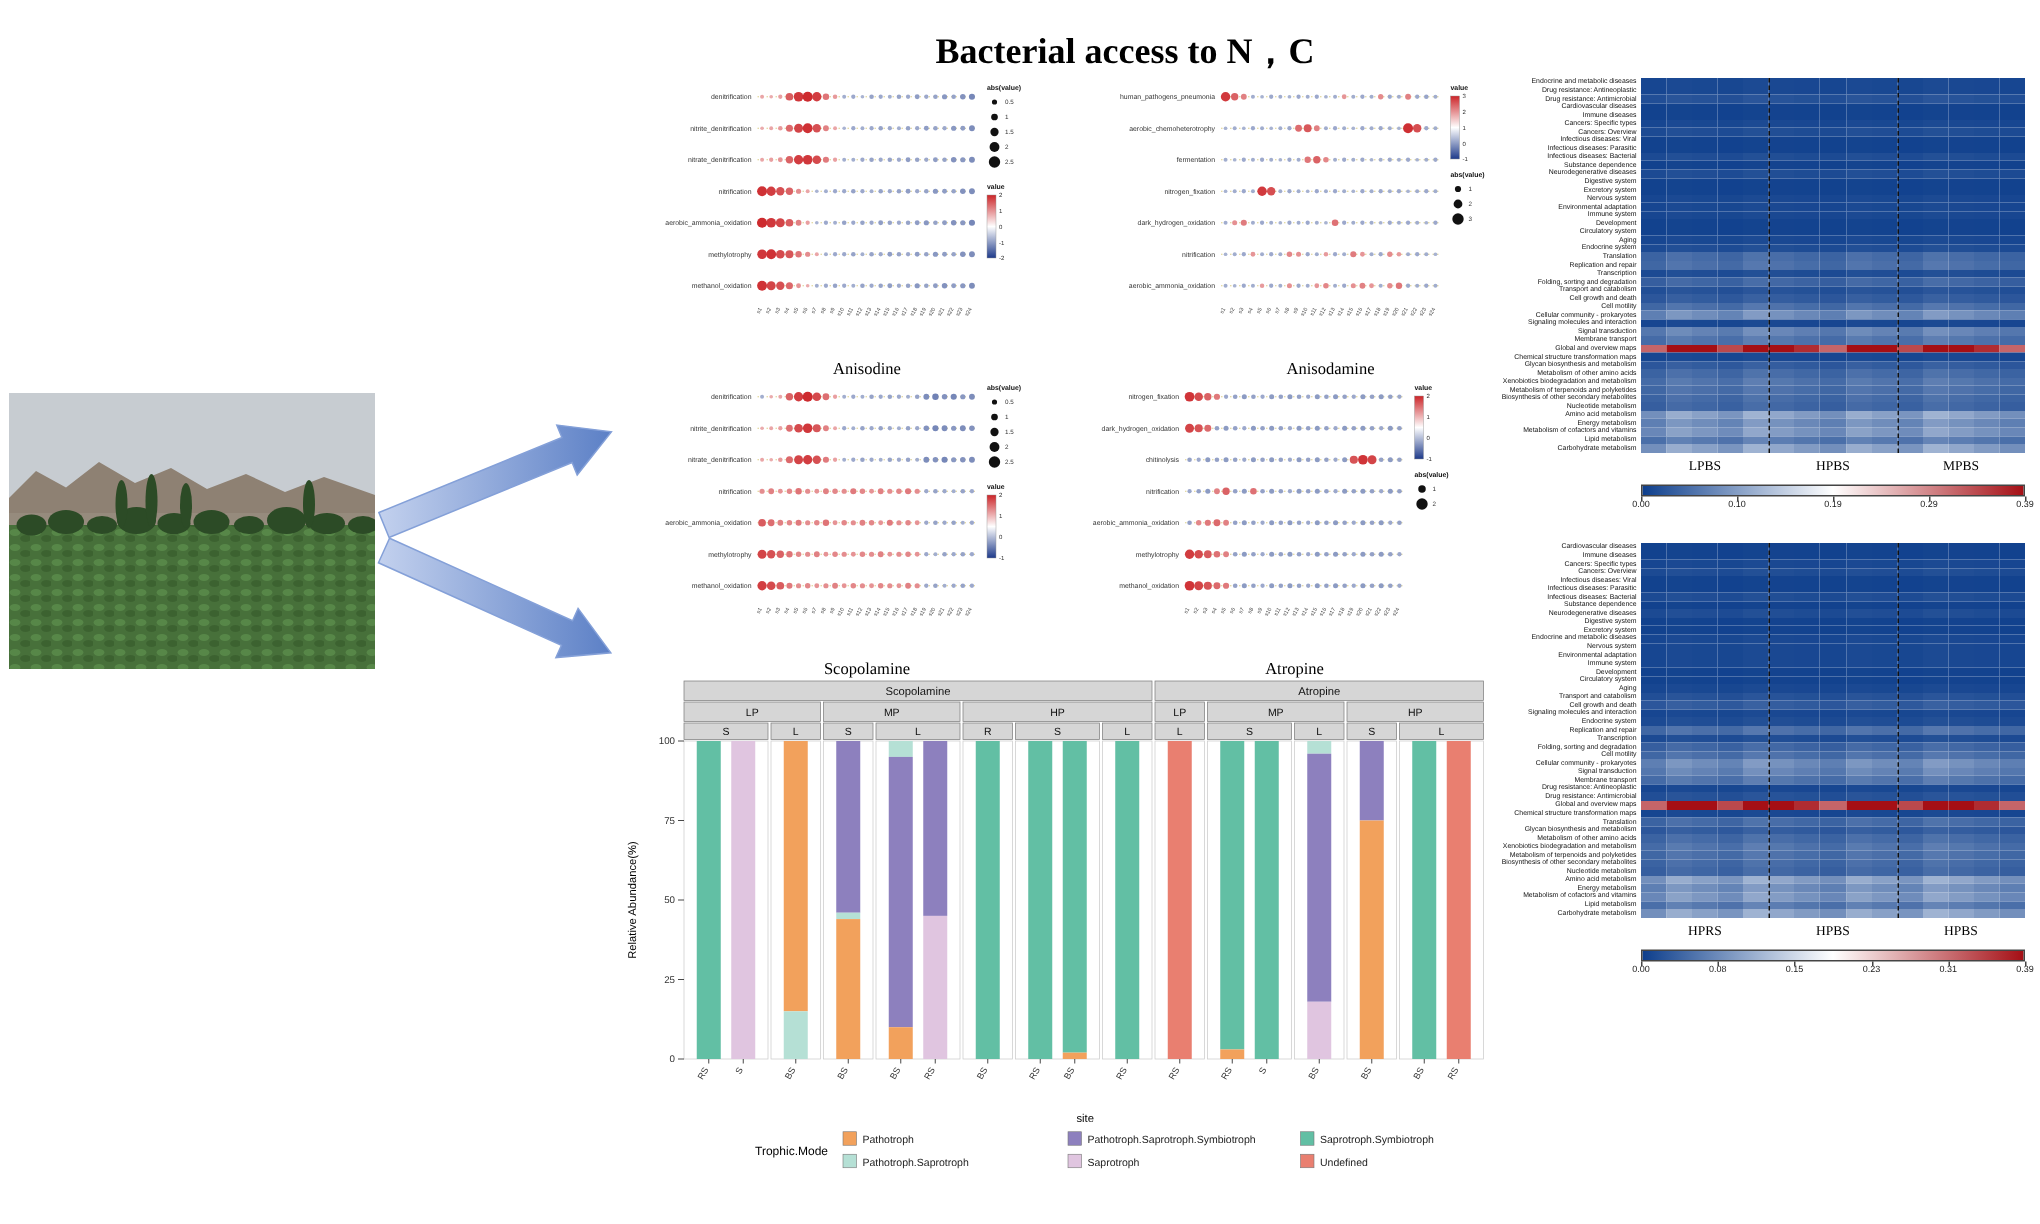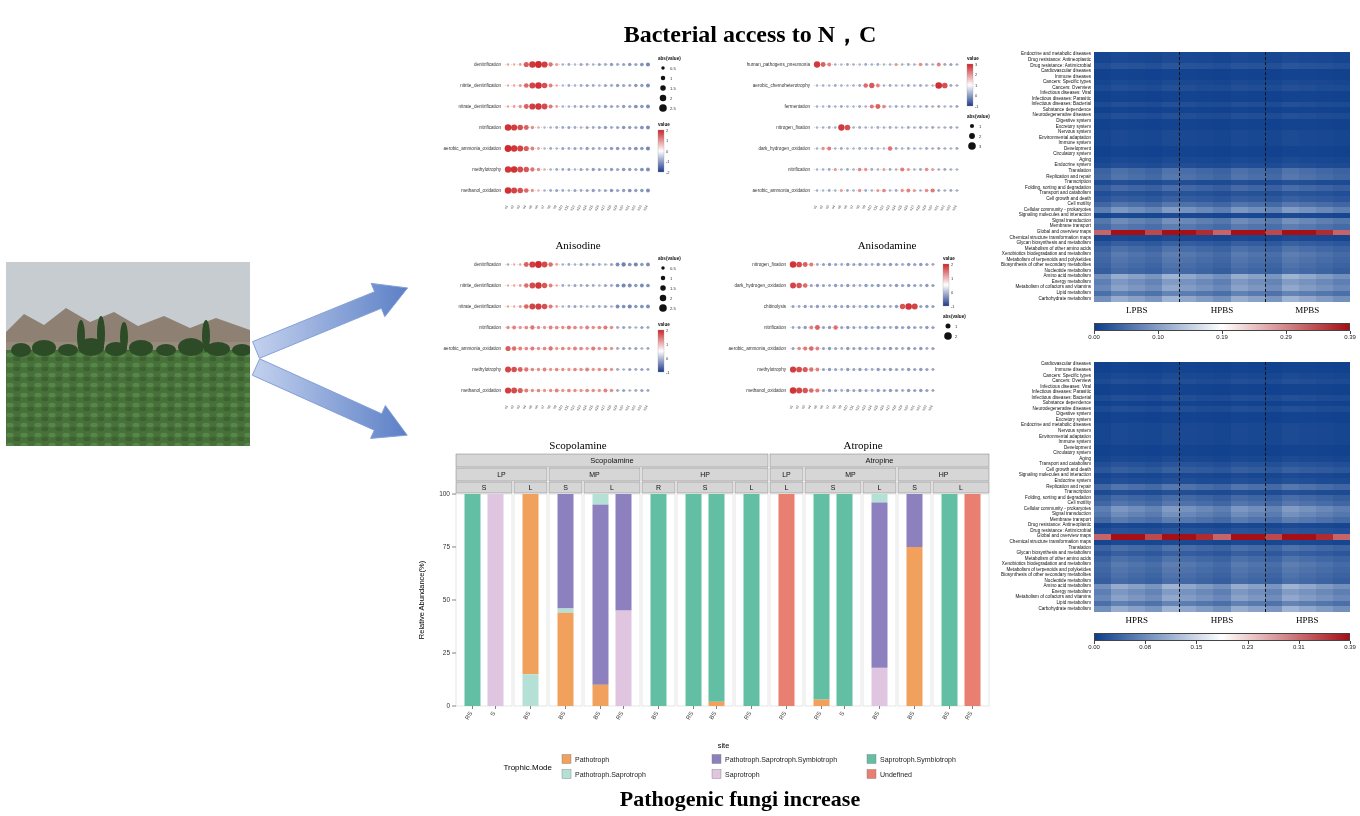--- a/index.html
+++ b/index.html
@@ -1146,21 +1146,20 @@
         <rect x="300" y="302.5" width="9" height="9" fill="#8D80BE" stroke="#777" stroke-width="0.4"></rect>
         <text x="313" y="310" font-size="7" fill="#222">Pathotroph.Saprotroph.Symbiotroph</text>
         <rect x="300" y="317.5" width="9" height="9" fill="#E0C5E0" stroke="#777" stroke-width="0.4"></rect>
         <text x="313" y="325" font-size="7" fill="#222">Saprotroph</text>
         <rect x="455" y="302.5" width="9" height="9" fill="#62BFA4" stroke="#777" stroke-width="0.4"></rect>
         <text x="468" y="310" font-size="7" fill="#222">Saprotroph.Symbiotroph</text>
         <rect x="455" y="317.5" width="9" height="9" fill="#E97F70" stroke="#777" stroke-width="0.4"></rect>
         <text x="468" y="325" font-size="7" fill="#222">Undefined</text>
       </svg></div>
 
-  <div class="title-bottom">Pathogenic fungi increase</div>
 
   <div id="hm1" class="heatmap">
       <div class="hm-rows">
         <div class="hm-row" style="height: 5.55556px;">
           <div class="hm-label">Endocrine and metabolic diseases</div>
           <div class="hm-cells">
             <div class="hm-cell" style="background: rgb(23, 70, 145);"></div>
             <div class="hm-cell" style="background: rgb(27, 73, 147);"></div>
             <div class="hm-cell" style="background: rgb(25, 72, 146);"></div>
             <div class="hm-cell" style="background: rgb(24, 71, 145);"></div>

